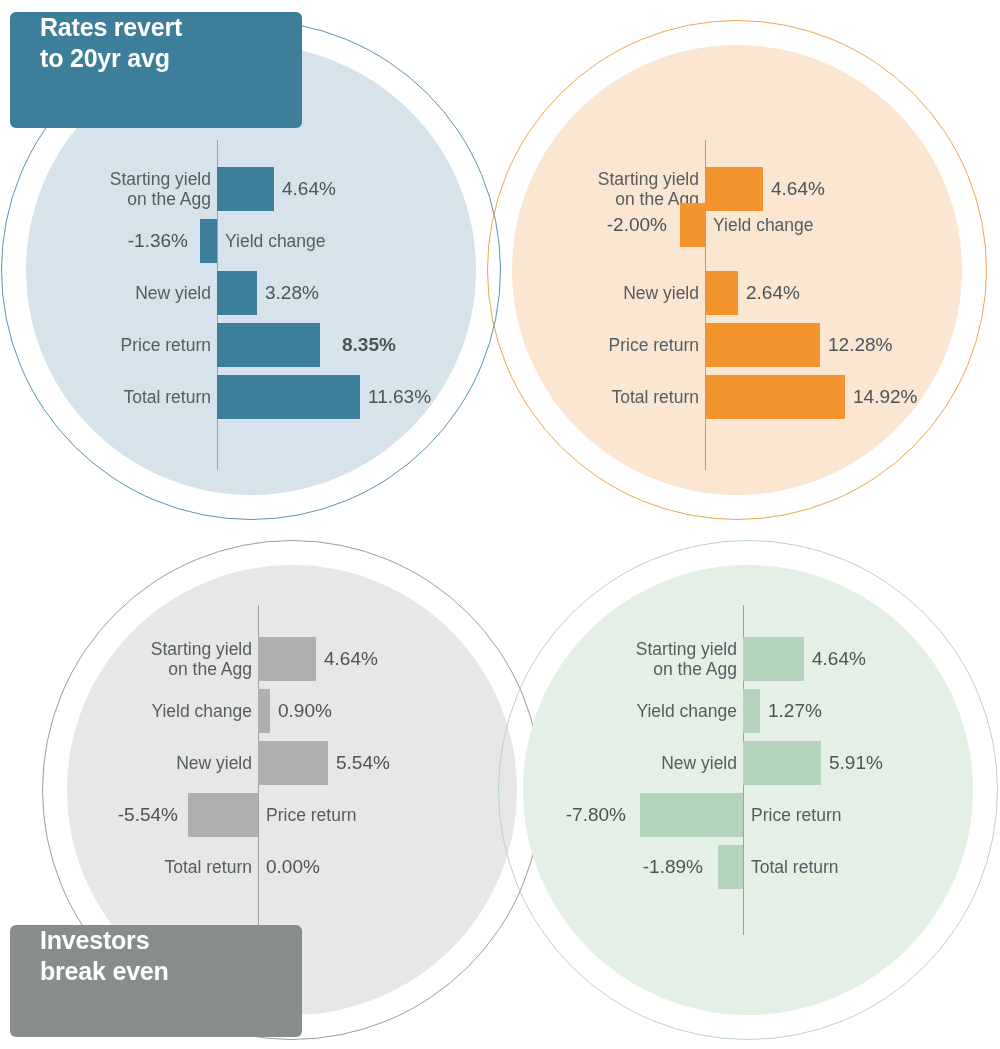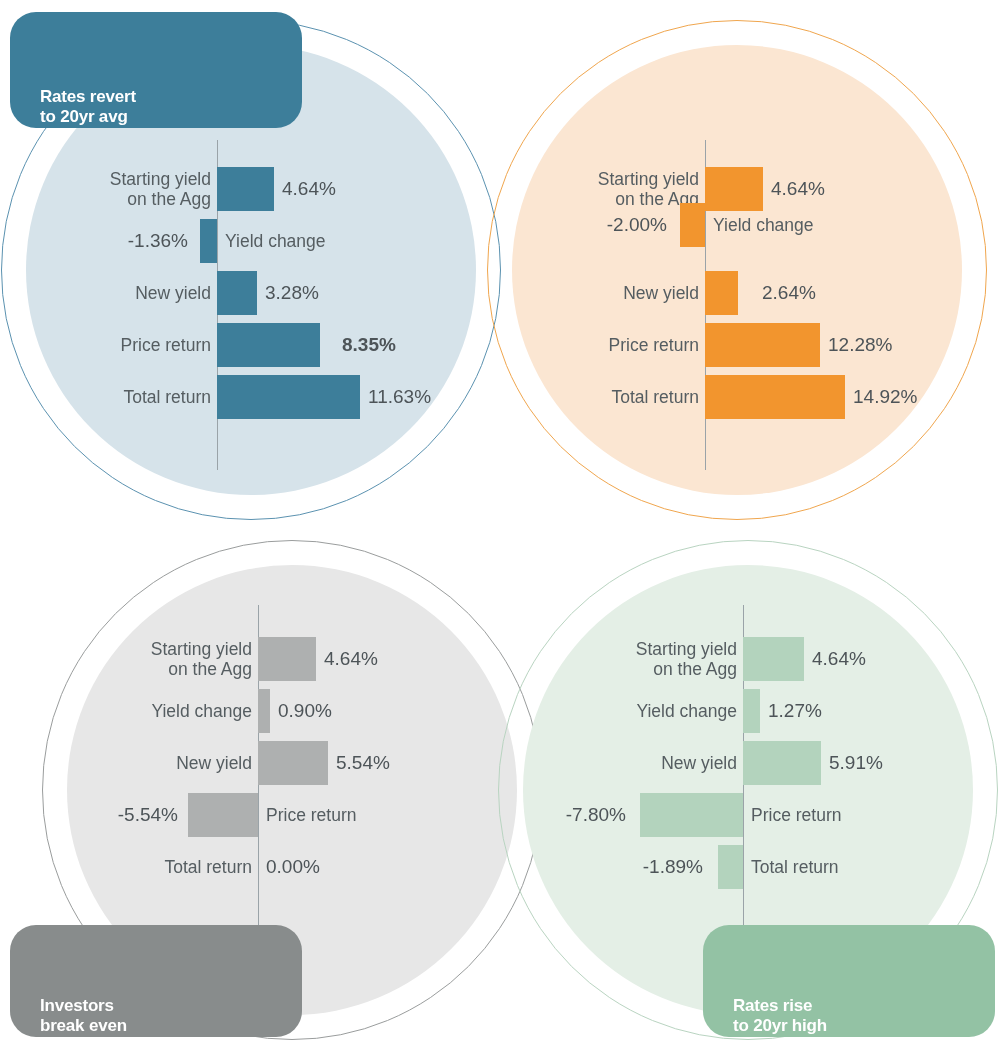--- a/index.html
+++ b/index.html
@@ -23,28 +23,28 @@
     background:transparent;
   }
   .disc{
     position:absolute;
     border-radius:50%;
   }
 
   
   .pill{
     position:absolute;
-    border-radius:26px;
+    border-radius:6px;
     color:#ffffff;
     font-weight:bold;
-    font-size:17px;
+    font-size:25px;
     line-height:1.22;
     letter-spacing:-0.2px;
     display:flex;
-    align-items:flex-end;
+    align-items:flex-start;
     box-sizing:border-box;
     padding:0 0 0 30px;
     z-index:30;
   }
   .pill .l2{display:block;}
 
   
   .panel{
     position:absolute;
     z-index:20;
@@ -170,21 +170,21 @@
     <div class="row" style="top:59px;">
       <div class="val left" style="left:0;width:145px;">
           <span>-2.00%</span>
         </div>
       <div class="bar" style="left:158px;width:25px;background:#f2952e;"></div>
       <div class="lbl right" style="left:191px;width:220px;"><span>Yield change</span></div>
     </div>
     <div class="row" style="top:127px;">
       <div class="lbl left" style="left:0;width:177px;"><span>New yield</span></div>
       <div class="bar" style="left:183px;width:33px;background:#f2952e;"></div>
-      <div class="val right" style="left:240px;width:150px;">
+      <div class="val right" style="left:224px;width:150px;">
           <span>2.64%</span>
         </div>
     </div>
     <div class="row" style="top:179px;">
       <div class="lbl left" style="left:0;width:177px;"><span>Price return</span></div>
       <div class="bar" style="left:183px;width:115px;background:#f2952e;"></div>
       <div class="val right" style="left:306px;width:150px;">
           <span>12.28%</span>
         </div>
     </div>
@@ -243,26 +243,20 @@
       <div class="lbl left" style="left:0;width:174px;"><span>Total return</span></div>
       <div class="val right" style="left:188px;width:150px;">
           <span>0.00%</span>
         </div>
     </div>
   </div>
 
   <div class="ring" style="left:498px;top:540px;width:500px;height:500px;border:1.2px solid #b9d4c1;"></div>
   <div class="disc" style="left:523px;top:565px;width:450px;height:450px;background:#e4efe6;"></div>
 
-  <div class="pill" style="left:703px;top:925px;width:292px;height:112px;background:#93c2a4;">
-    <div>
-      <span class="l1">Rates rise</span>
-      <span class="l2">to 20yr high</span>
-    </div>
-  </div>
 
   <div class="panel" style="left:563px;top:605px;width:440px;height:330px;">
     <div class="axis" style="left:180px;height:330px;"></div>
 
     <div class="row" style="top:28px;">
       <div class="lbl left" style="left:0;width:174px;"><span>Starting yield
 on the Agg</span></div>
       <div class="bar" style="left:180px;width:61px;background:#b3d3bd;"></div>
       <div class="val right" style="left:249px;width:150px;">
           <span>4.64%</span>

